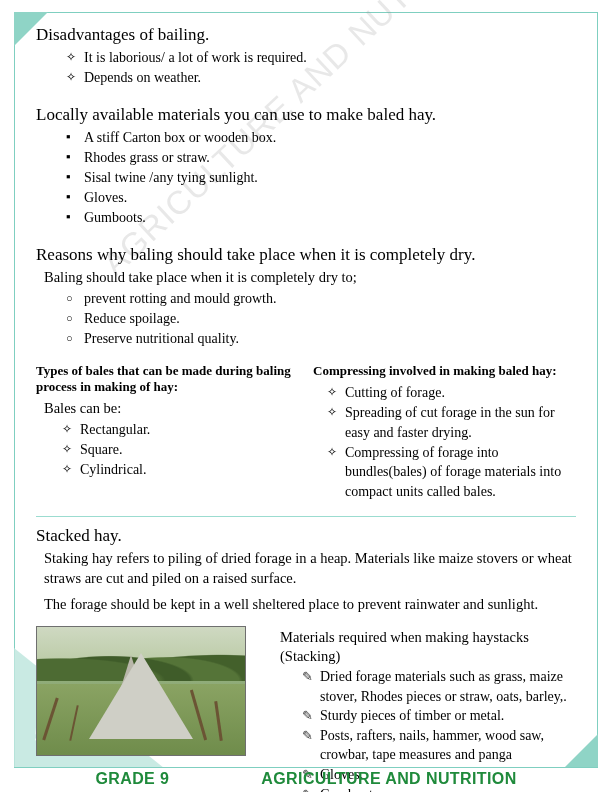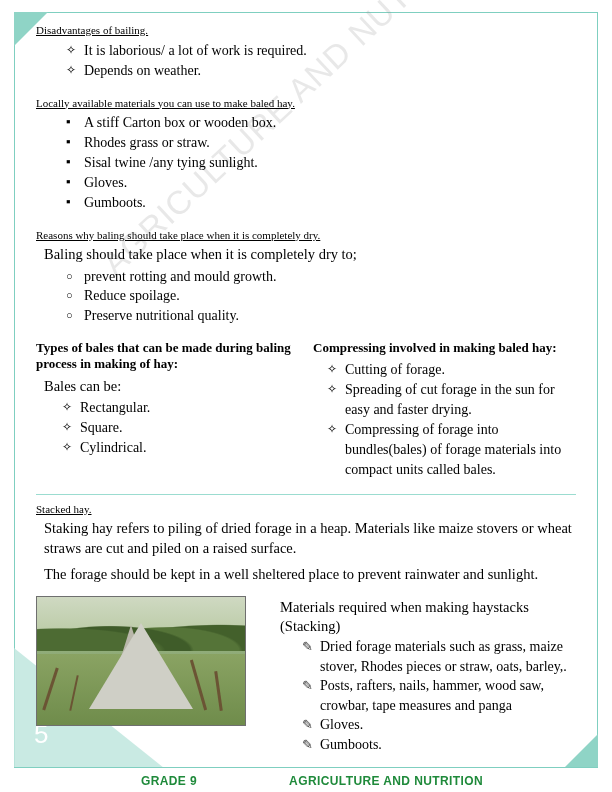--- a/index.html
+++ b/index.html
@@ -82,22 +82,21 @@
   }
 
   
   .content {
     position: absolute;
     left: 36px;
     top: 24px;
     width: 540px;
   }
   .h-underline {
-    text-decoration: underline;
-    font-size: 11px;
+    font-size: 17px;
     margin: 0 0 3px 0;
     line-height: 1.25;
   }
   .para {
     font-size: 14.5px;
     margin: 0 0 2px 8px;
     line-height: 1.32;
   }
   ul.lst {
     list-style: none;
@@ -203,28 +202,28 @@
   .side-text {
     flex: 1;
     padding-top: 2px;
   }
   .side-text .para { margin-bottom: 1px; }
   .side-text ul.pen li { line-height: 1.4; }
 
   
   .footer {
     position: absolute;
-    left: 20px;
+    left: 14px;
     bottom: 4px;
     width: 584px;
     display: flex;
     justify-content: center;
     gap: 92px;
     font-family: "Liberation Sans", sans-serif;
-    font-size: 12px;
+    font-size: 16px;
     font-weight: bold;
     color: #1f8a3b;
     letter-spacing: .4px;
   }
   .footer-rule {
     position: absolute;
     left: 14px;
     bottom: 24px;
     width: 584px;
     border-top: 1.5px solid #7fcfc0;
@@ -313,20 +312,21 @@
       <div class="hut"></div>
       <div class="pole" style="left:12px;bottom:14px;width:3px;height:44px;transform:rotate(18deg);"></div>
       <div class="pole" style="left:160px;bottom:14px;width:3px;height:52px;transform:rotate(-16deg);"></div>
       <div class="pole" style="left:180px;bottom:14px;width:3px;height:40px;transform:rotate(-8deg);"></div>
       <div class="pole" style="left:36px;bottom:14px;width:2px;height:36px;transform:rotate(12deg);"></div>
     </div>
     <div class="side-text">
       <p class="para">Materials required when making haystacks (Stacking)</p>
       <ul class="lst pen">
         <li>Dried forage materials such as grass, maize stover, Rhodes pieces or straw, oats, barley,.</li>
+        <li>Sturdy pieces of timber or metal.</li>
         <li>Posts, rafters, nails, hammer, wood saw, crowbar, tape measures and panga</li>
         <li>Gloves.</li>
         <li>Gumboots.</li>
       </ul>
     </div>
   </div>
 
 </div>
 
 <div class="footer-rule"></div>

